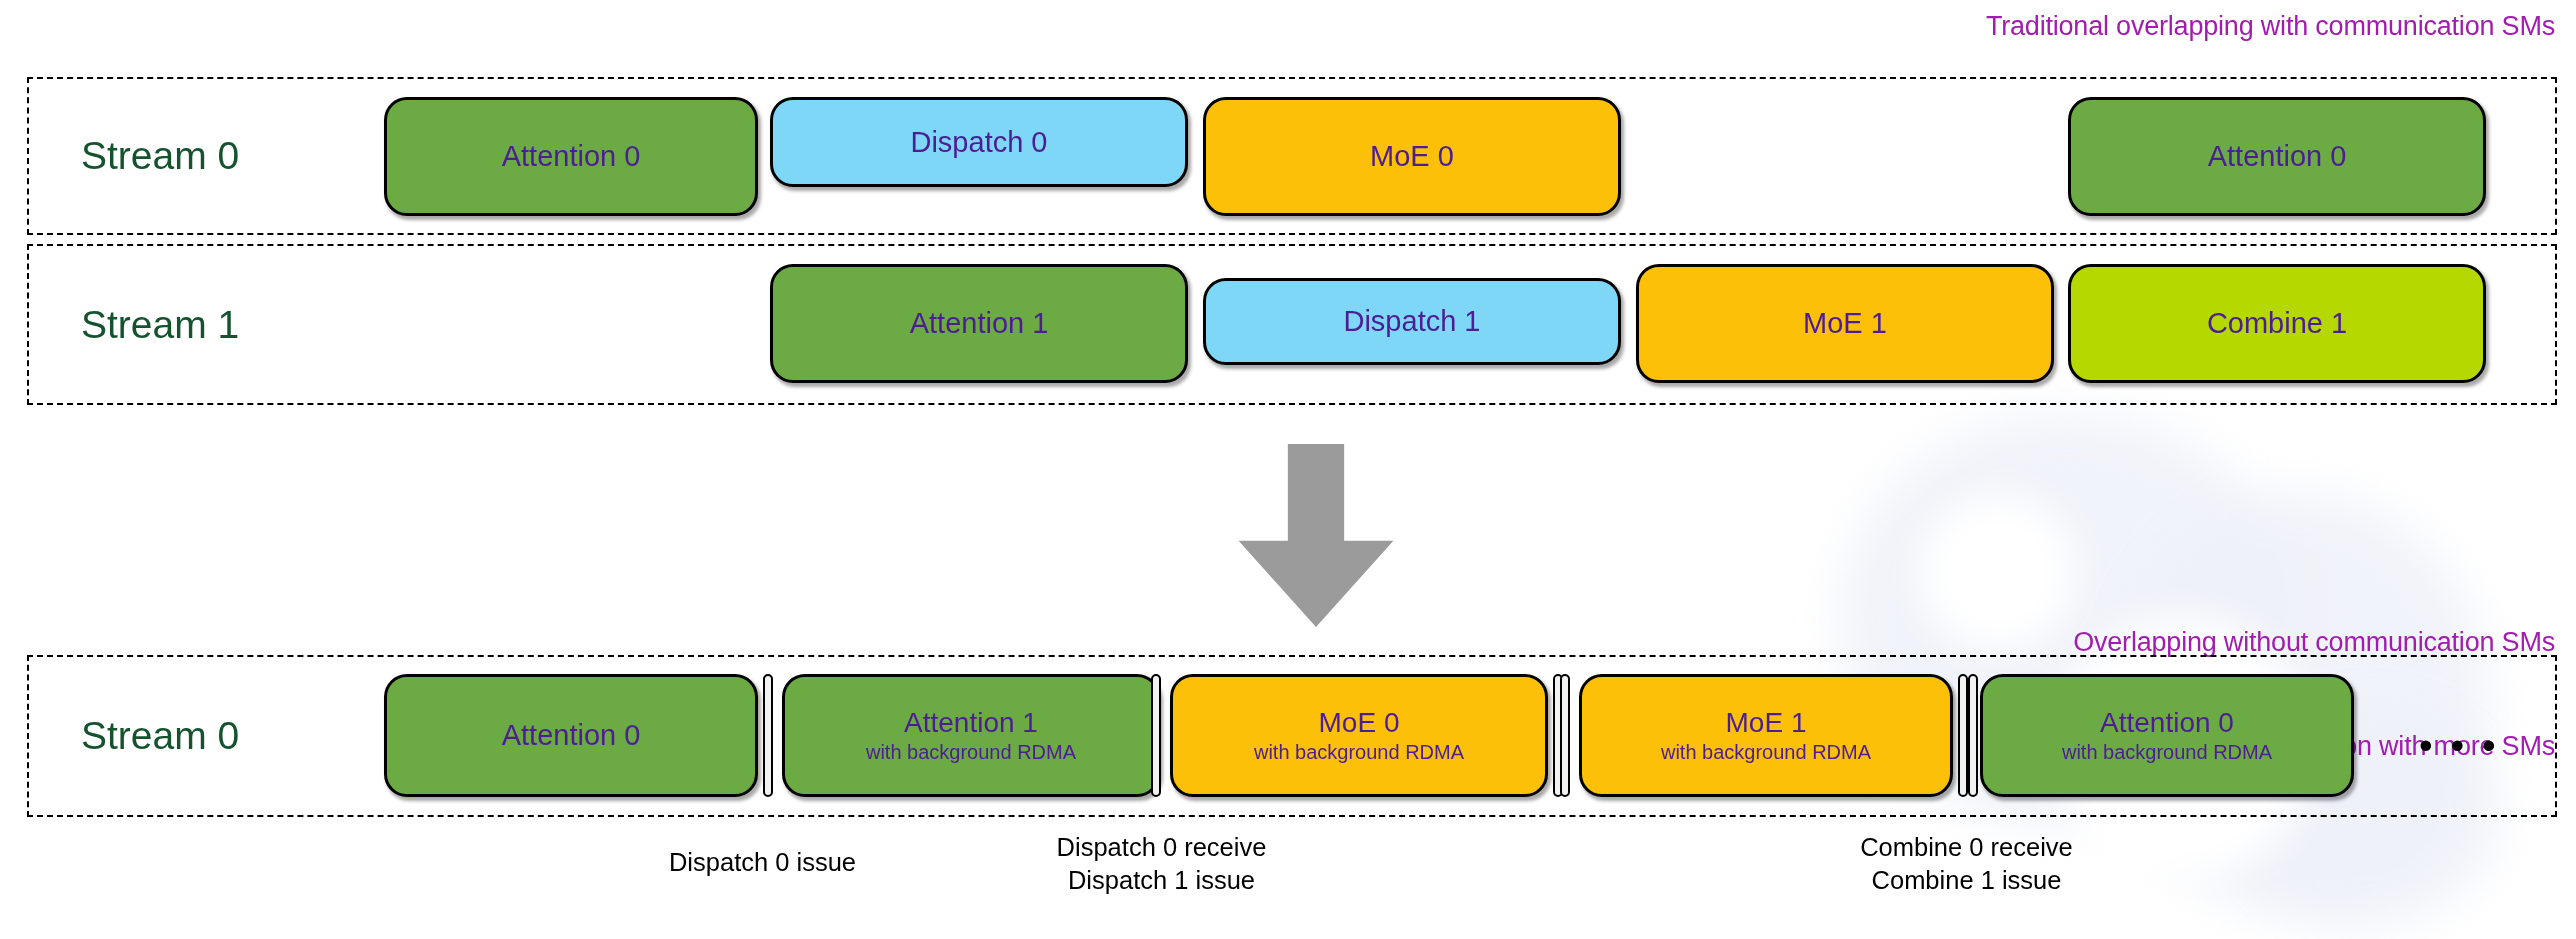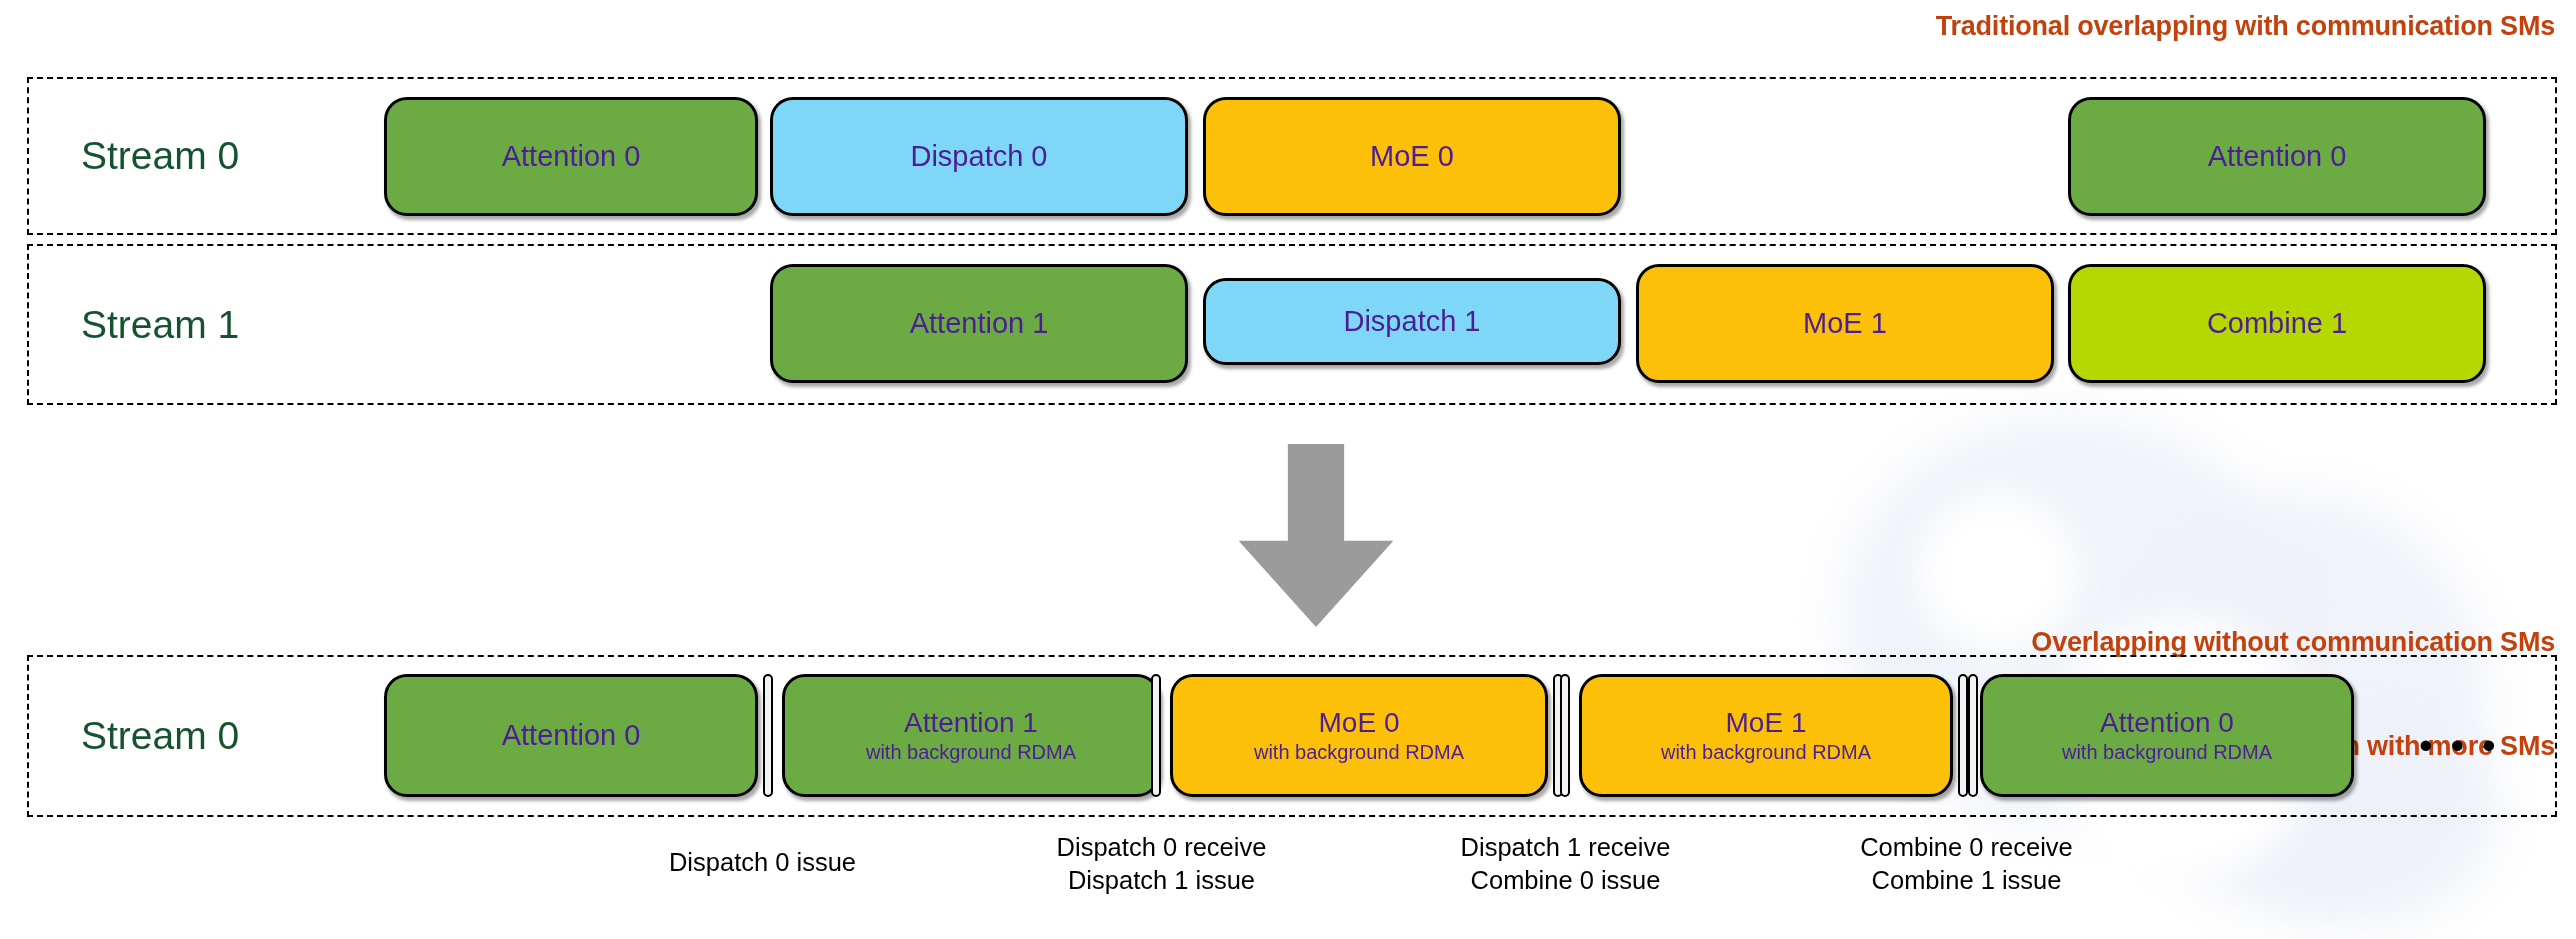--- a/index.html
+++ b/index.html
@@ -35,22 +35,22 @@
     border-radius: 50%;
     filter: blur(19.4px);
     pointer-events: none;
   }
   .wh1 { left: 2050px; top: 616px; width: 264px; height: 264px; }
   .wh2 { left: 1918px; top: 493px; width: 158px; height: 158px; }
 
   
   .heading {
     position: absolute;
-    font-weight: bold;
-    color: #c2410c;
+    font-weight: normal;
+    color: #a21caf;
     white-space: pre;
     text-align: right;
     line-height: 1.28;
     letter-spacing: -0.2px;
   }
   #title-top {
     right: 21px;
     top: 8.8px;
     font-size: 27px;
   }
@@ -178,21 +178,21 @@
 
   <div class="stream-box" id="stream-row-2">
     <div class="stream-label">Stream 0</div>
   </div>
 
   <div id="row2-ellipsis" style="left: 2419px; top: 726px;">• • •</div>
 
 <div class="task" style="left: 384px; top: 97px; width: 374px; height: 119px; background: rgb(108, 171, 67);">
       <div class="t-main">Attention 0</div>
     </div>
-    <div class="task" style="left: 770px; top: 97px; width: 418px; height: 119px; background: rgb(127, 215, 247);">
+    <div class="task" style="left: 770px; top: 97px; width: 418px; height: 90px; background: rgb(127, 215, 247);">
       <div class="t-main">Dispatch 0</div>
     </div>
     <div class="task" style="left: 1203px; top: 97px; width: 418px; height: 119px; background: rgb(252, 192, 8);">
       <div class="t-main">MoE 0</div>
     </div>
     <div class="task" style="left: 2068px; top: 97px; width: 418px; height: 119px; background: rgb(108, 171, 67);">
       <div class="t-main">Attention 0</div>
     </div>
     <div class="task" style="left: 770px; top: 264px; width: 418px; height: 119px; background: rgb(108, 171, 67);">
       <div class="t-main">Attention 1</div>
@@ -226,16 +226,15 @@
       <div class="t-sub">with background RDMA</div>
     </div>
     <div class="separator" style="left: 763px; top: 674px; height: 123px;"></div>
     <div class="separator" style="left: 1151px; top: 674px; height: 123px;"></div>
     <div class="separator" style="left: 1553px; top: 674px; height: 123px;"></div>
     <div class="separator" style="left: 1560px; top: 674px; height: 123px;"></div>
     <div class="separator" style="left: 1958px; top: 674px; height: 123px;"></div>
     <div class="separator" style="left: 1968px; top: 674px; height: 123px;"></div>
     <div class="annotation" style="left: 534px; top: 846px; width: 457px;"><div>Dispatch 0 issue</div></div>
     <div class="annotation" style="left: 933px; top: 831px; width: 457px;"><div>Dispatch 0 receive</div><div>Dispatch 1 issue</div></div>
-    <div class="annotation" style="left: 1337px; top: 831px; width: 457px;"><div>Dispatch 1 receive</div><div>Combine 0 issue</div></div>
     <div class="annotation" style="left: 1738px; top: 831px; width: 457px;"><div>Combine 0 receive</div><div>Combine 1 issue</div></div>
   </div>
 
 
 </body></html>

